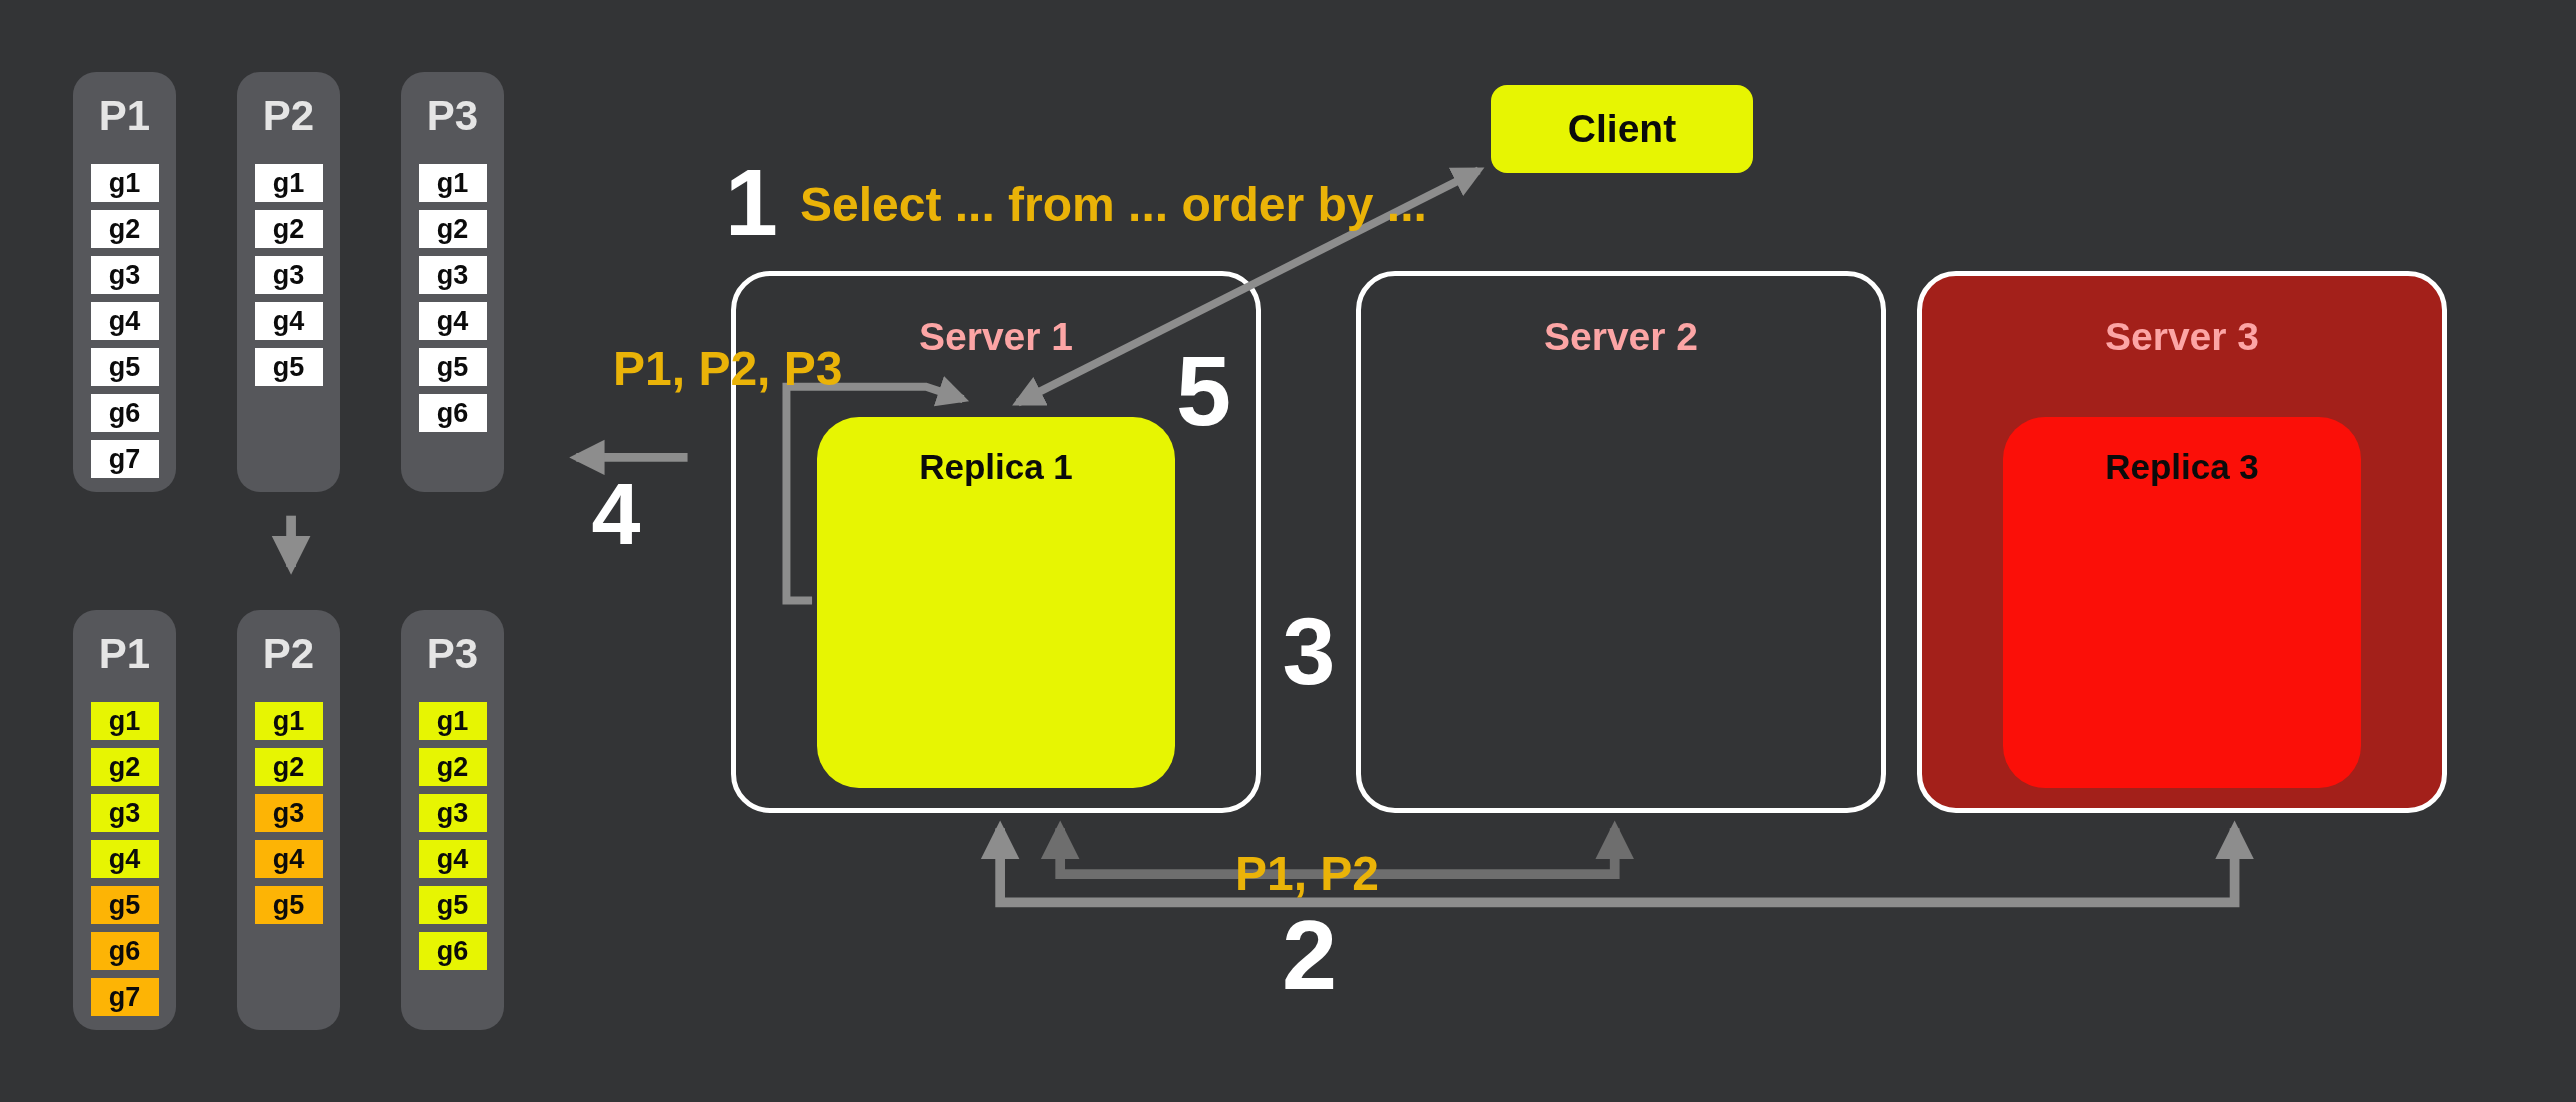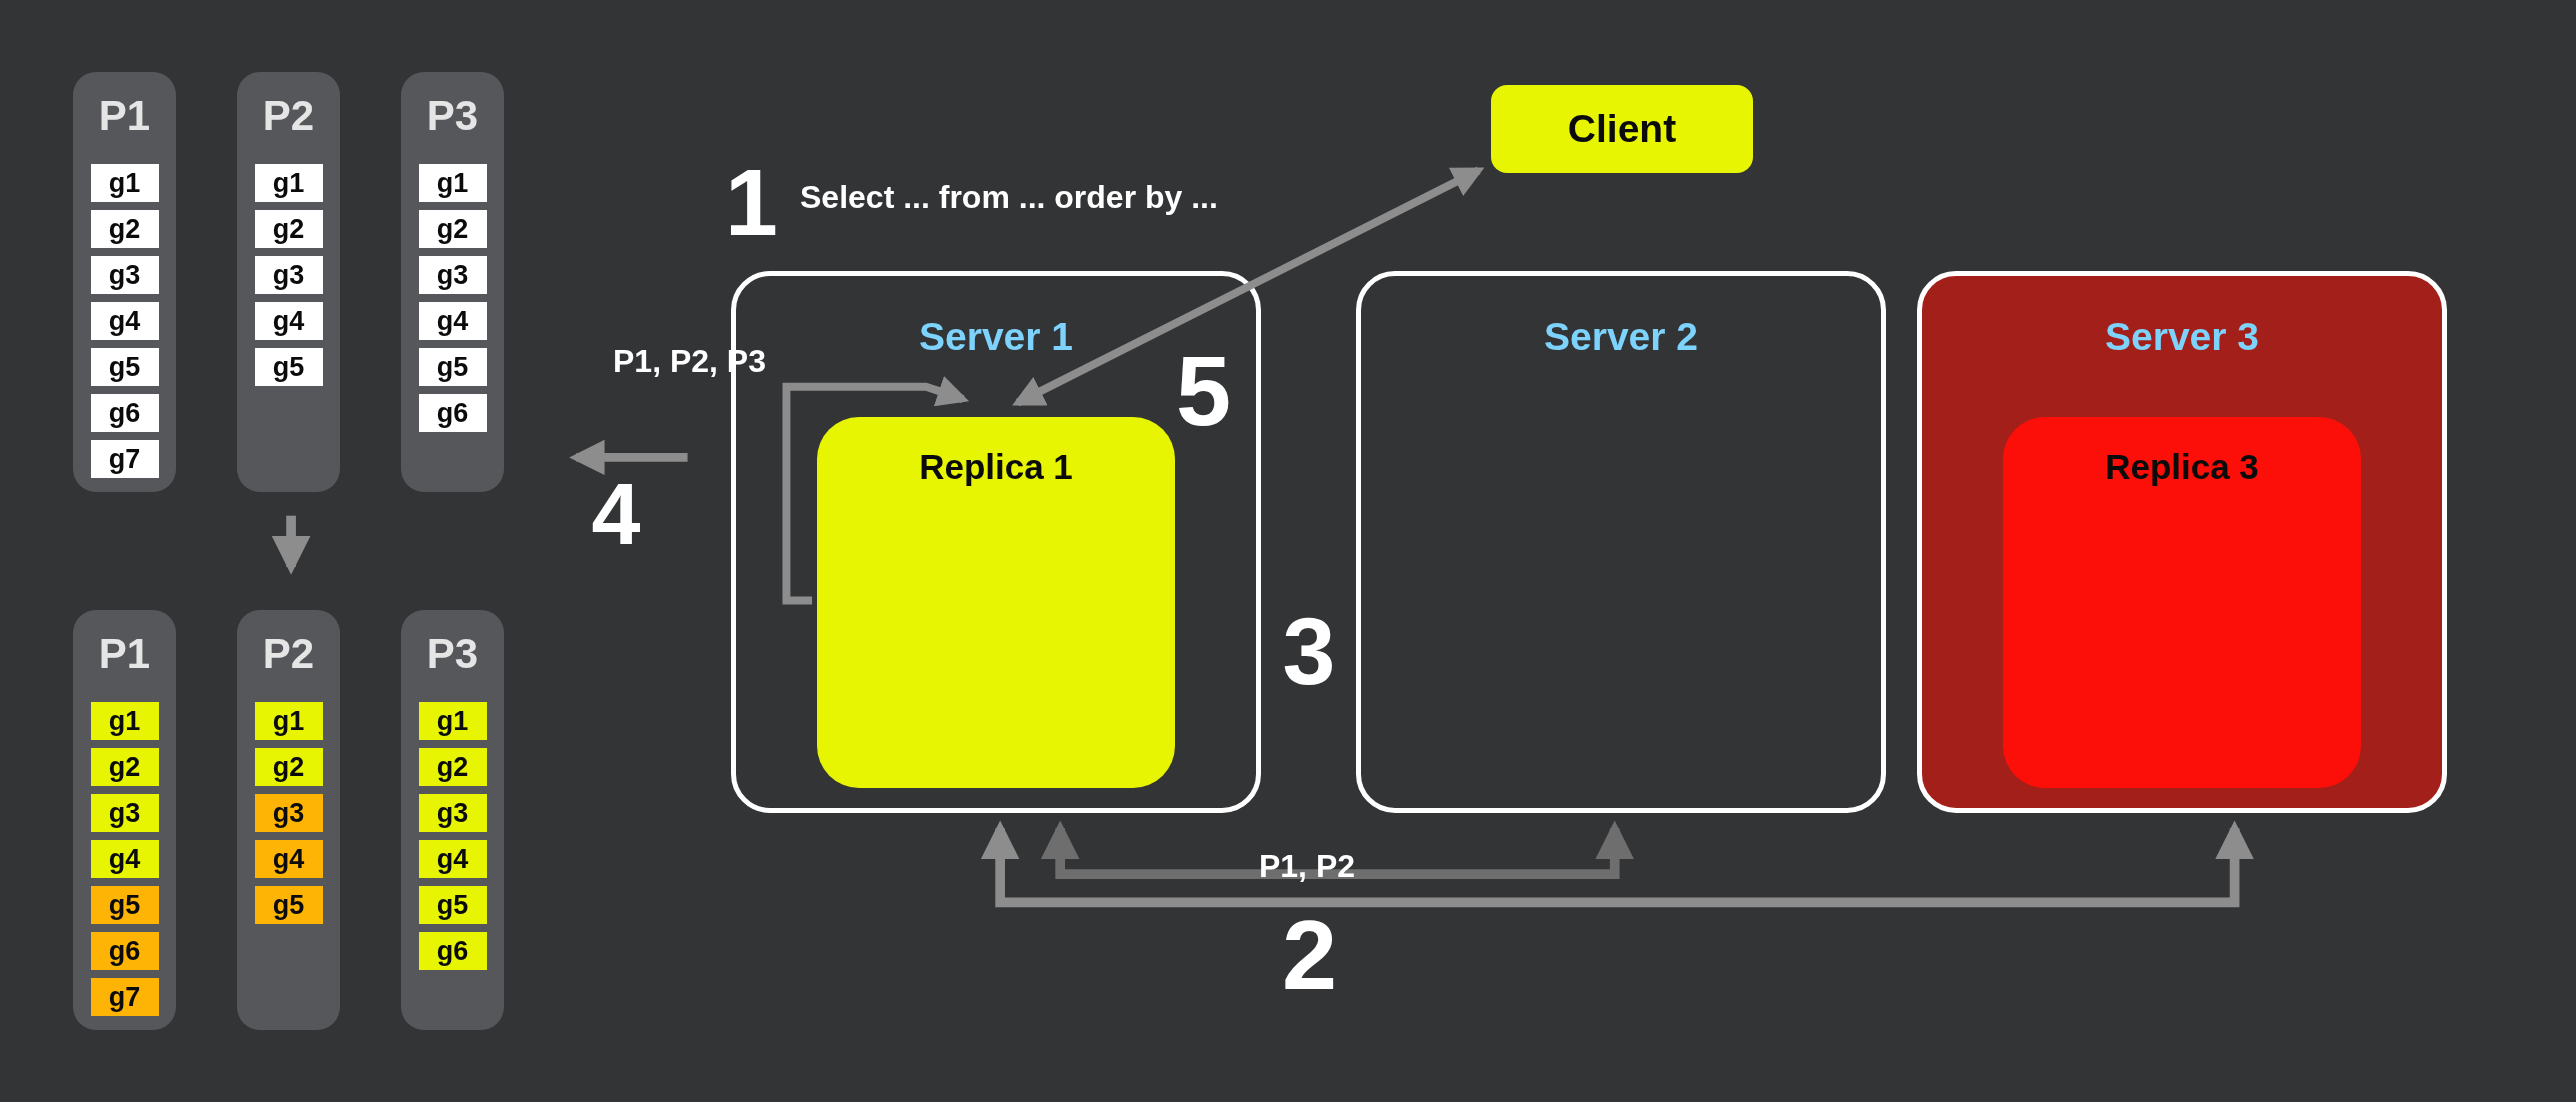--- a/index.html
+++ b/index.html
@@ -28,38 +28,38 @@
           background:var(--yellow);border-radius:16px;display:flex;
           align-items:center;justify-content:center;
           font-size:39px;font-weight:700;color:#0b0b0b;z-index:4;margin-top:12px;}
 
   
   .server{position:absolute;top:271px;width:530px;height:542px;
           border:5.3px solid #fff;border-radius:39px;box-sizing:border-box;z-index:2;}
   #server1{left:731px;}
   #server2{left:1356px;}
   #server3{left:1917px;background:var(--server3-red);}
-  .server-label{margin-top:41px;text-align:center;color:#7dd3fc;
+  .server-label{margin-top:41px;text-align:center;color:#fca5a5;
                 font-size:39px;font-weight:700;line-height:1;}
   .replica{position:absolute;left:50%;transform:translateX(-50%);top:141px;
            width:358px;height:371px;border-radius:42px;box-sizing:border-box;
            text-align:center;padding-top:32px;
            font-size:35px;font-weight:700;color:#0b0b0b;line-height:1;}
   #replica1{background:var(--yellow);}
   #replica2{background:var(--replica2-orange);}
   #replica3{background:var(--replica3-red);}
 
   
   .digit{position:absolute;color:#fff;font-weight:700;line-height:1;z-index:7;}
   #digit1{left:723px;top:155px;font-size:95px;width:57px;text-align:center;}
   #digit2{left:1261px;top:905px;font-size:99px;width:97px;text-align:center;}
   #digit3{left:1269px;top:604px;font-size:95px;width:80px;text-align:center;}
   #digit4{left:572px;top:470px;font-size:88px;width:88px;text-align:center;}
   #digit5{left:1175px;top:341px;font-size:99px;width:57px;text-align:center;}
-  .annotation{position:absolute;color:#ffffff;font-weight:700;font-size:32px;
+  .annotation{position:absolute;color:#eab308;font-weight:700;font-size:48px;
               line-height:1;white-space:nowrap;z-index:7;}
   #query-text{left:800px;top:181px;}
   #routing-label{left:613px;top:345px;}
   #fetch-label{left:1221px;top:850px;width:172px;text-align:center;}
 
   
   svg.arrows{position:absolute;left:0;top:0;z-index:6;pointer-events:none;}
   .arrow-light{stroke:var(--arrow-light);fill:none;}
   .arrow-dark{stroke:var(--arrow-dark);fill:none;}
   .mk-light{fill:var(--arrow-light);}

